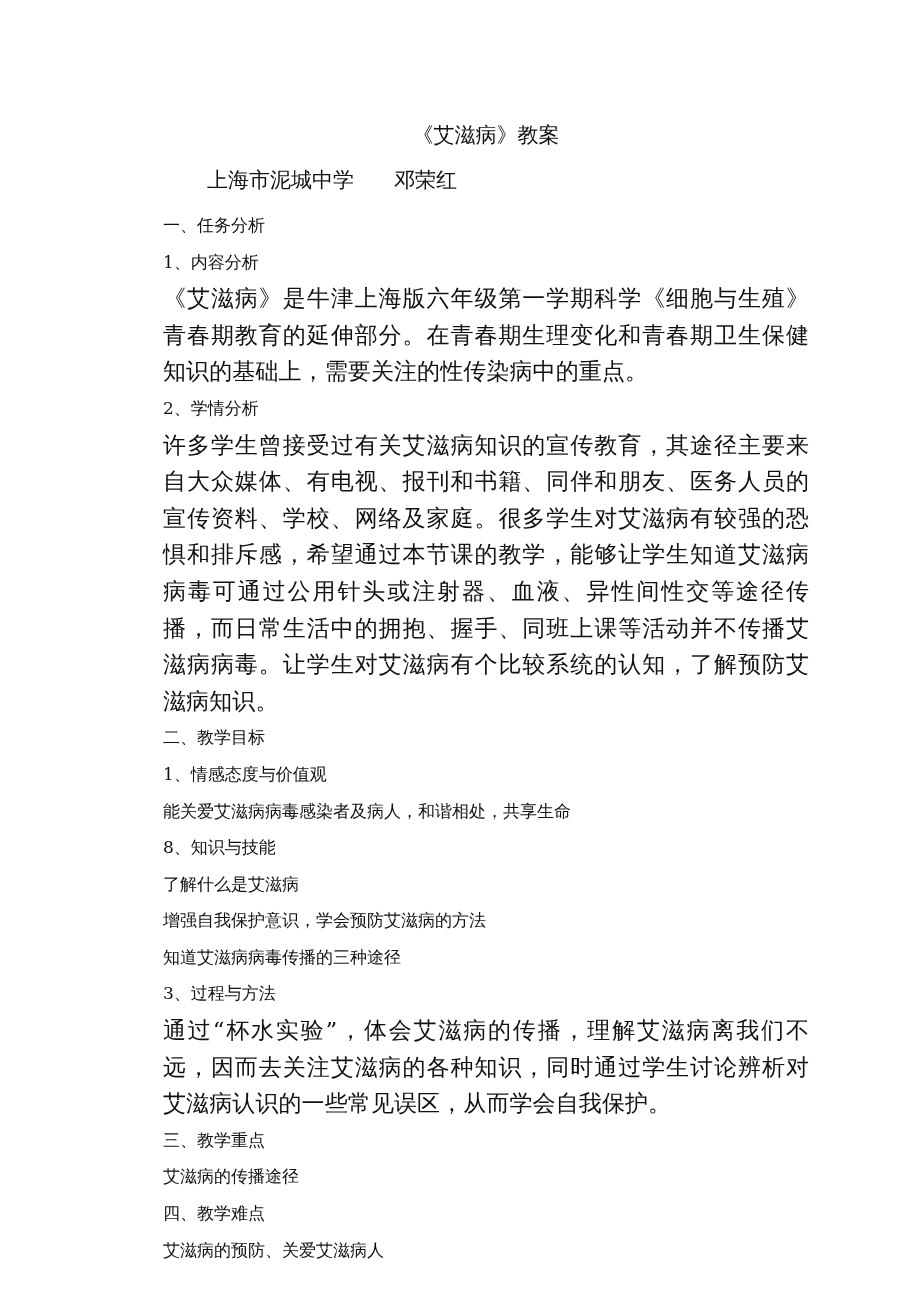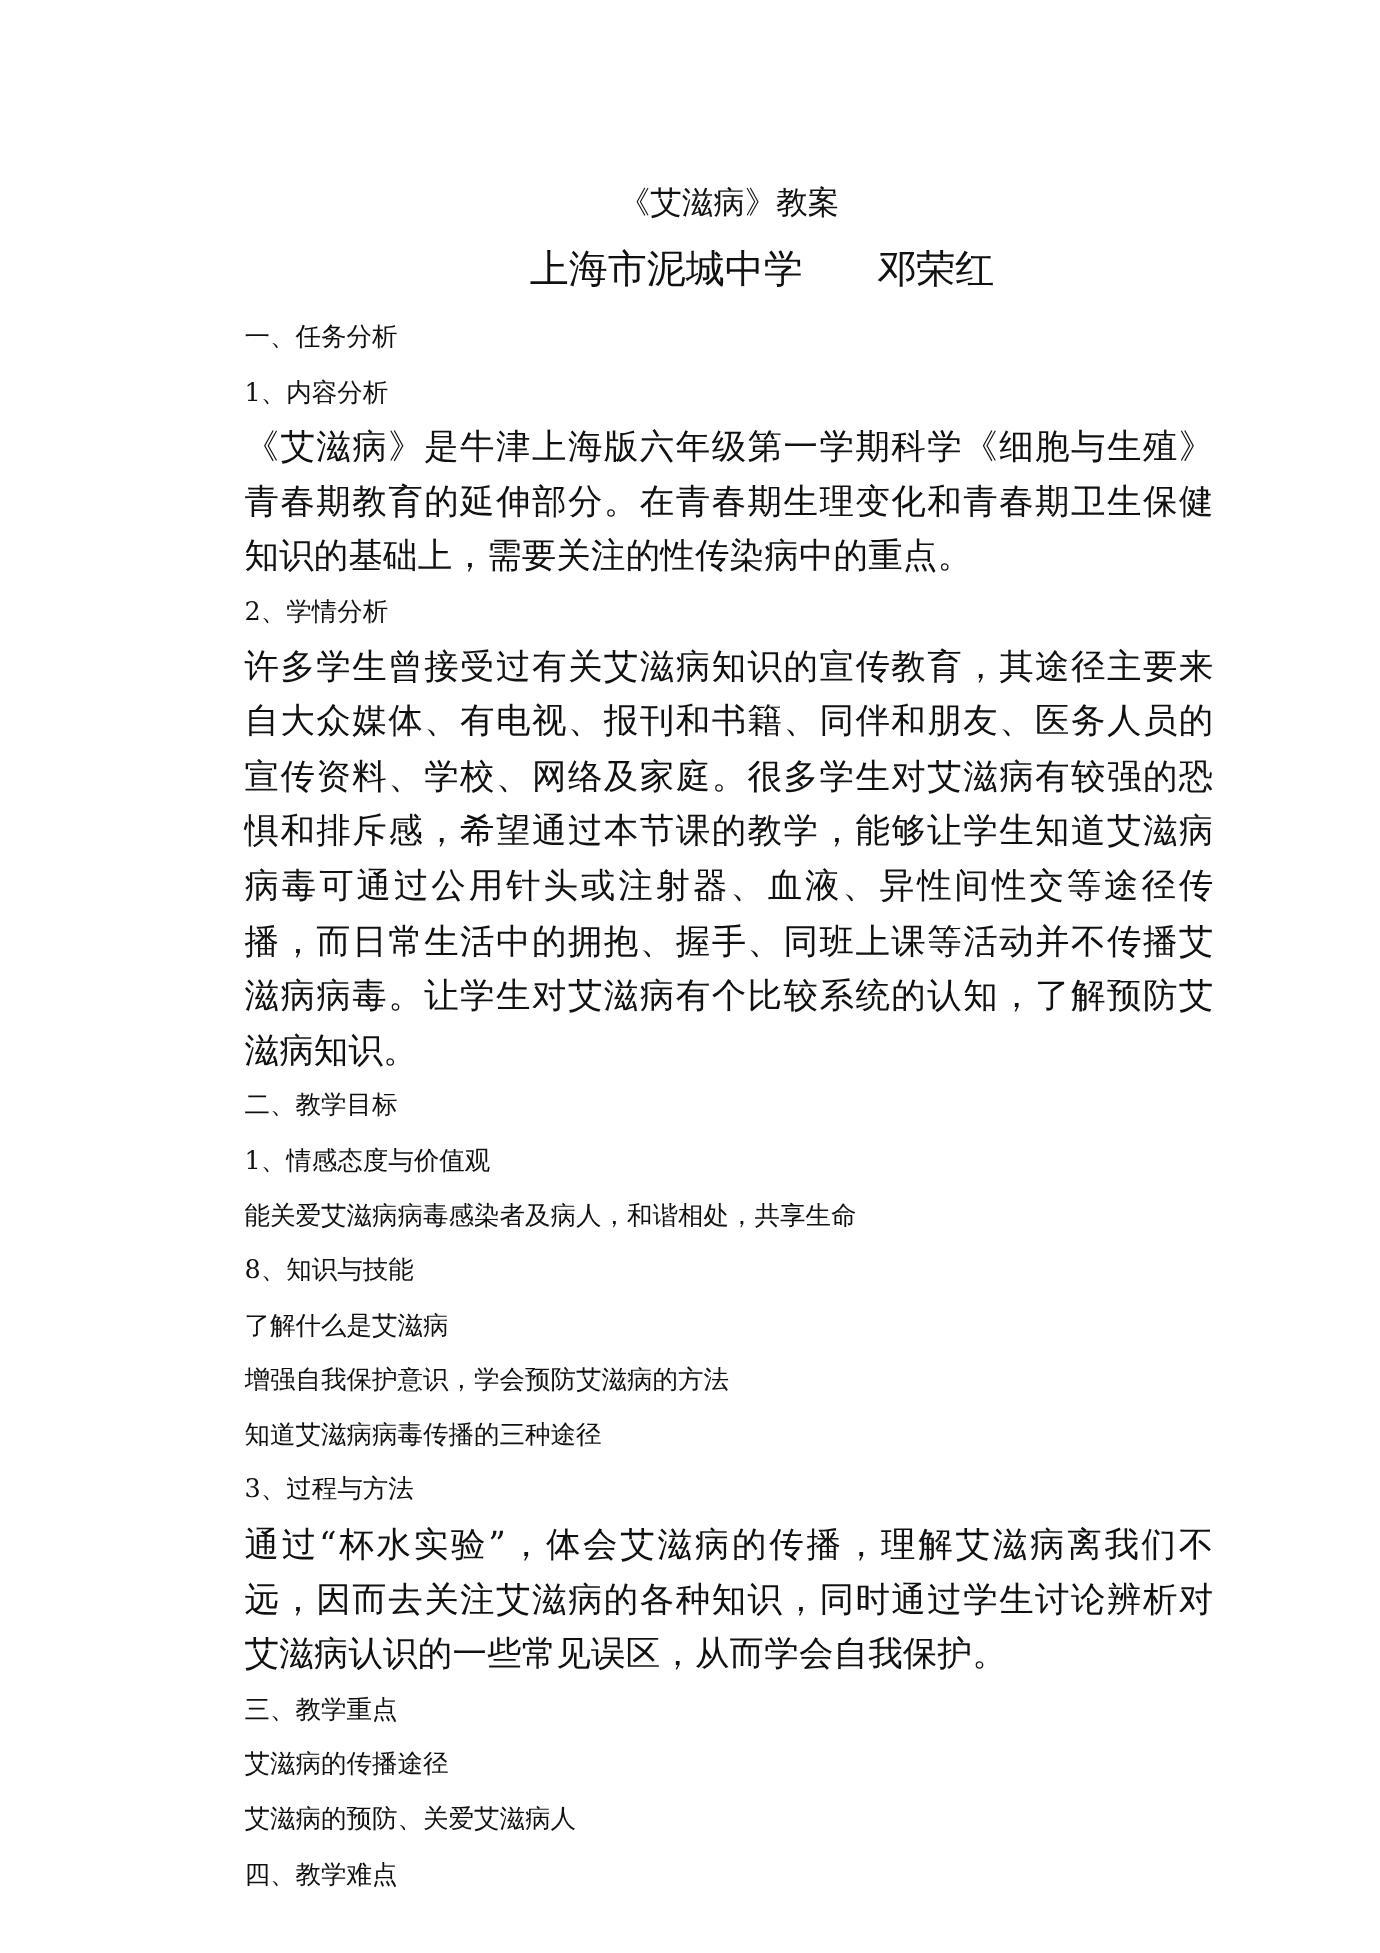--- a/index.html
+++ b/index.html
@@ -1,20 +1,20 @@
 <!DOCTYPE html>
 <html><head>
 <meta charset="utf-8">
 <style>
   html, body { margin: 0; padding: 0; background: #ffffff; }
   body { width: 920px; height: 1302px; position: relative; overflow: hidden;
          font-family: "DejaVu Serif", "Liberation Serif", serif; color: #111; }
   .page { position: absolute; left: 139px; top: 117px; width: 646px; margin-left: 24px; }
   .title { text-align: center; font-size: 21px; height: 36px; line-height: 36px; margin-left: 0; }
-  .subtitle { text-align: center; font-size: 26px; height: 54px; line-height: 54px; margin-left: 44px; white-space: pre; }
+  .subtitle { text-align: left; font-size: 21px; height: 54px; line-height: 54px; margin-left: 44px; white-space: pre; }
   .line { font-size: 17px; line-height: 36.6px; height: 36.6px; white-space: nowrap; overflow: hidden; }
   .para { font-size: 23px; line-height: 36.6px; text-align: justify; text-align-last: left; letter-spacing: 0.1px; }
 </style>
 </head>
 <body>
 
 <div class="page">
   <div class="title">《艾滋病》教案</div>
   <div class="subtitle">上海市泥城中学      邓荣红</div>
 
@@ -33,15 +33,15 @@
   <div class="line">了解什么是艾滋病</div>
   <div class="line">增强自我保护意识，学会预防艾滋病的方法</div>
   <div class="line">知道艾滋病病毒传播的三种途径</div>
 
   <div class="line">3、过程与方法</div>
   <div class="para">通过“杯水实验”，体会艾滋病的传播，理解艾滋病离我们不远，因而去关注艾滋病的各种知识，同时通过学生讨论辨析对艾滋病认识的一些常见误区，从而学会自我保护。</div>
 
   <div class="line">三、教学重点</div>
   <div class="line">艾滋病的传播途径</div>
 
+  <div class="line">四、教学难点</div>
   <div class="line">艾滋病的预防、关爱艾滋病人</div>
-  <div class="line">四、教学难点</div>
 </div>
 
 </body></html>

